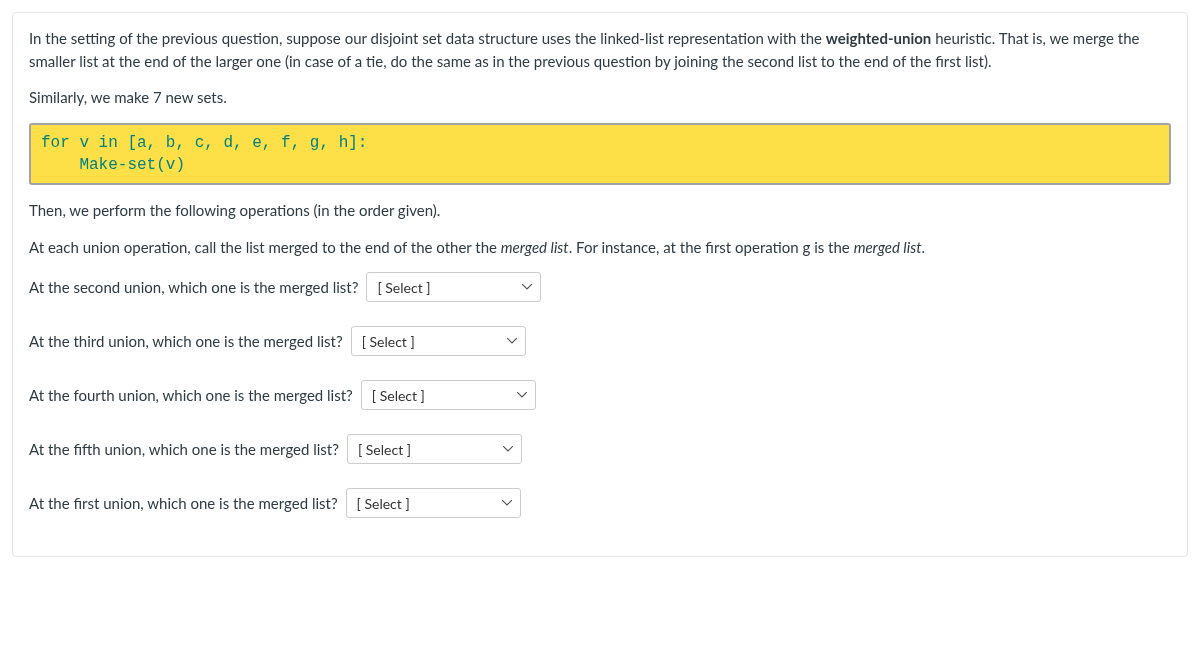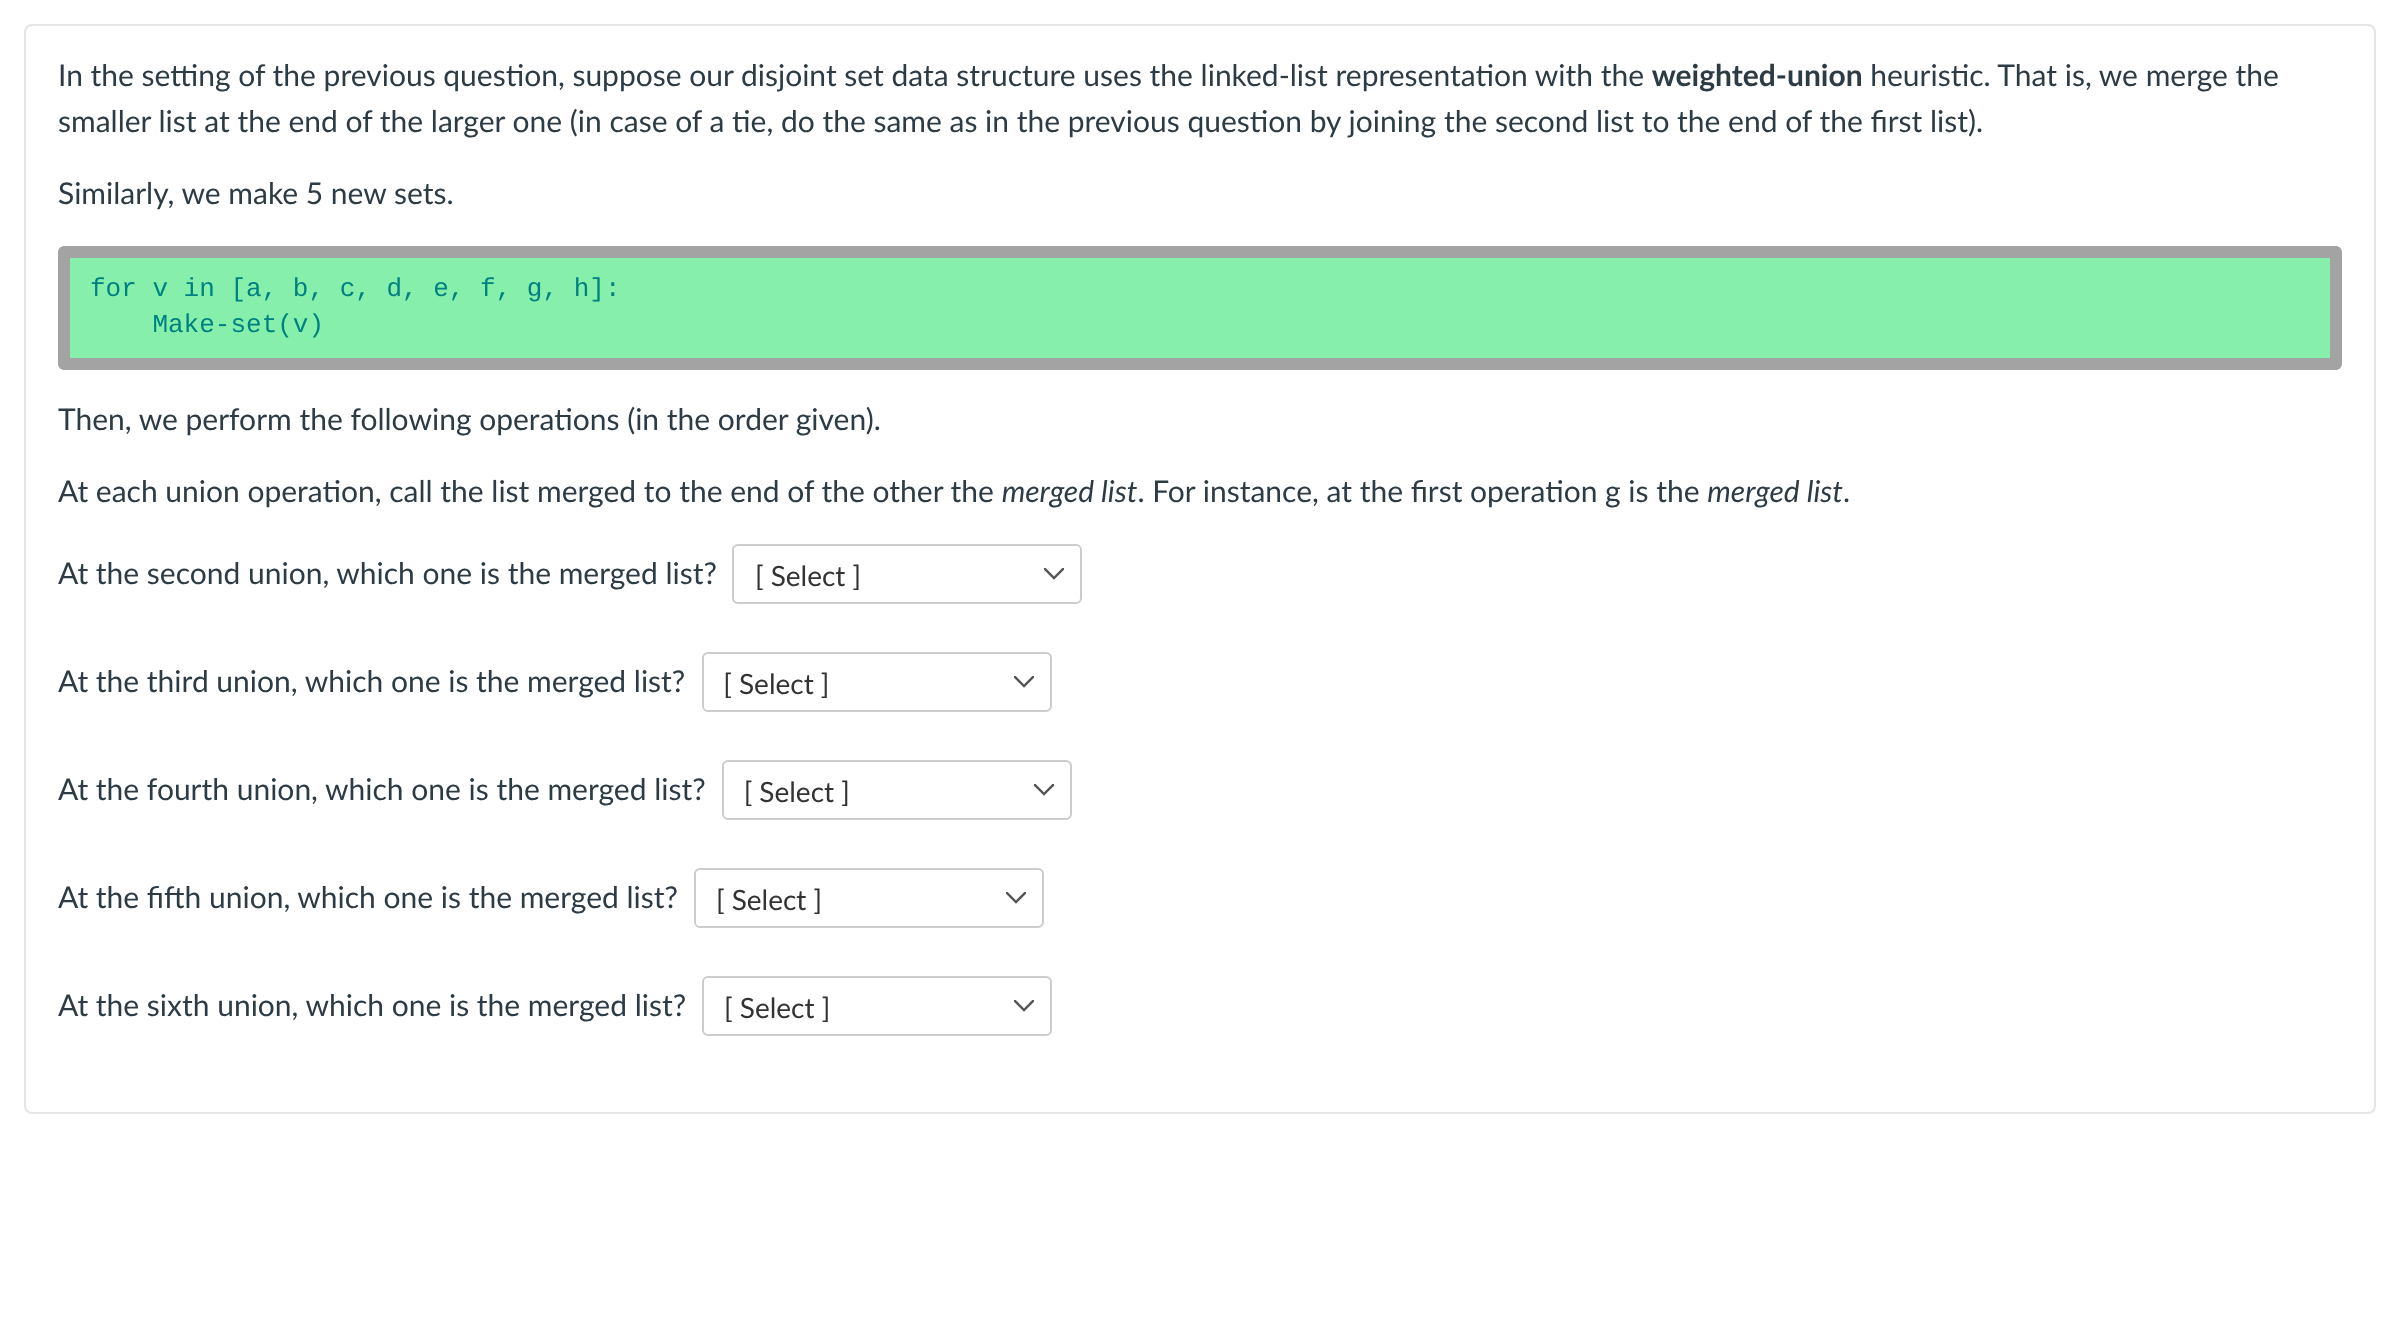--- a/index.html
+++ b/index.html
@@ -14,26 +14,26 @@
     .container {
       border: 1px solid #e5e5e5;
       border-radius: 4px;
       padding: 14px 16px;
       background: #fff;
     }
     p.paragraph {
       margin-bottom: 14px;
     }
     .code-block {
-      border: 6px solid #a3a3a3;
+      border: 2px solid #a3a3a3;
       border-radius: 3px;
-      background: #86efac;
+      background: #fde047;
       padding: 7px 10px;
       font-family: "Courier New", Courier, monospace;
-      font-size: 13px;
+      font-size: 16px;
       color: #008080;
       white-space: pre;
       margin-bottom: 14px;
       line-height: 1.4;
     }
     .question-row {
       display: flex;
       align-items: center;
       gap: 8px;
       margin-bottom: 24px;
@@ -69,21 +69,21 @@
   </style>
 </head>
 <body>
 
 <div class="container">
 
   <p class="paragraph">
     <span>In the setting of the previous question, suppose our disjoint set data structure uses the linked-list representation with the </span><strong>weighted-union</strong><span> heuristic. That is, we merge the smaller list at the end of the larger one (in case of a tie, do the same as in the previous question by joining the second list to the end of the first list).</span>
   </p>
 
-  <p class="paragraph">Similarly, we make 5 new sets.</p>
+  <p class="paragraph">Similarly, we make 7 new sets.</p>
 
   <div class="code-block">for v in [a, b, c, d, e, f, g, h]:
     Make-set(v)</div>
 
   <p class="paragraph">Then, we perform the following operations (in the order given).</p>
 
 
   <p class="paragraph">
     <span>At each union operation, call the list merged to the end of the other the </span><em>merged list</em><span>. For instance, at the first operation g is the </span><em>merged list</em><span>.</span>
   </p>
@@ -130,21 +130,21 @@
       <span class="select-text">[ Select ]</span>
       <span class="chev">
         <svg width="10" height="6" viewBox="0 0 10 6">
             <path d="M0 0 L5 5 L10 0" fill="none" stroke="#555" stroke-width="1.2"></path>
           </svg>
       </span>
     </div>
   </div>
 
   <div class="question-row">
-    <span class="qtext">At the sixth union, which one is the merged list?</span>
+    <span class="qtext">At the first union, which one is the merged list?</span>
     <div class="select-wrap">
       <span class="select-text">[ Select ]</span>
       <span class="chev">
         <svg width="10" height="6" viewBox="0 0 10 6">
             <path d="M0 0 L5 5 L10 0" fill="none" stroke="#555" stroke-width="1.2"></path>
           </svg>
       </span>
     </div>
   </div>
 

